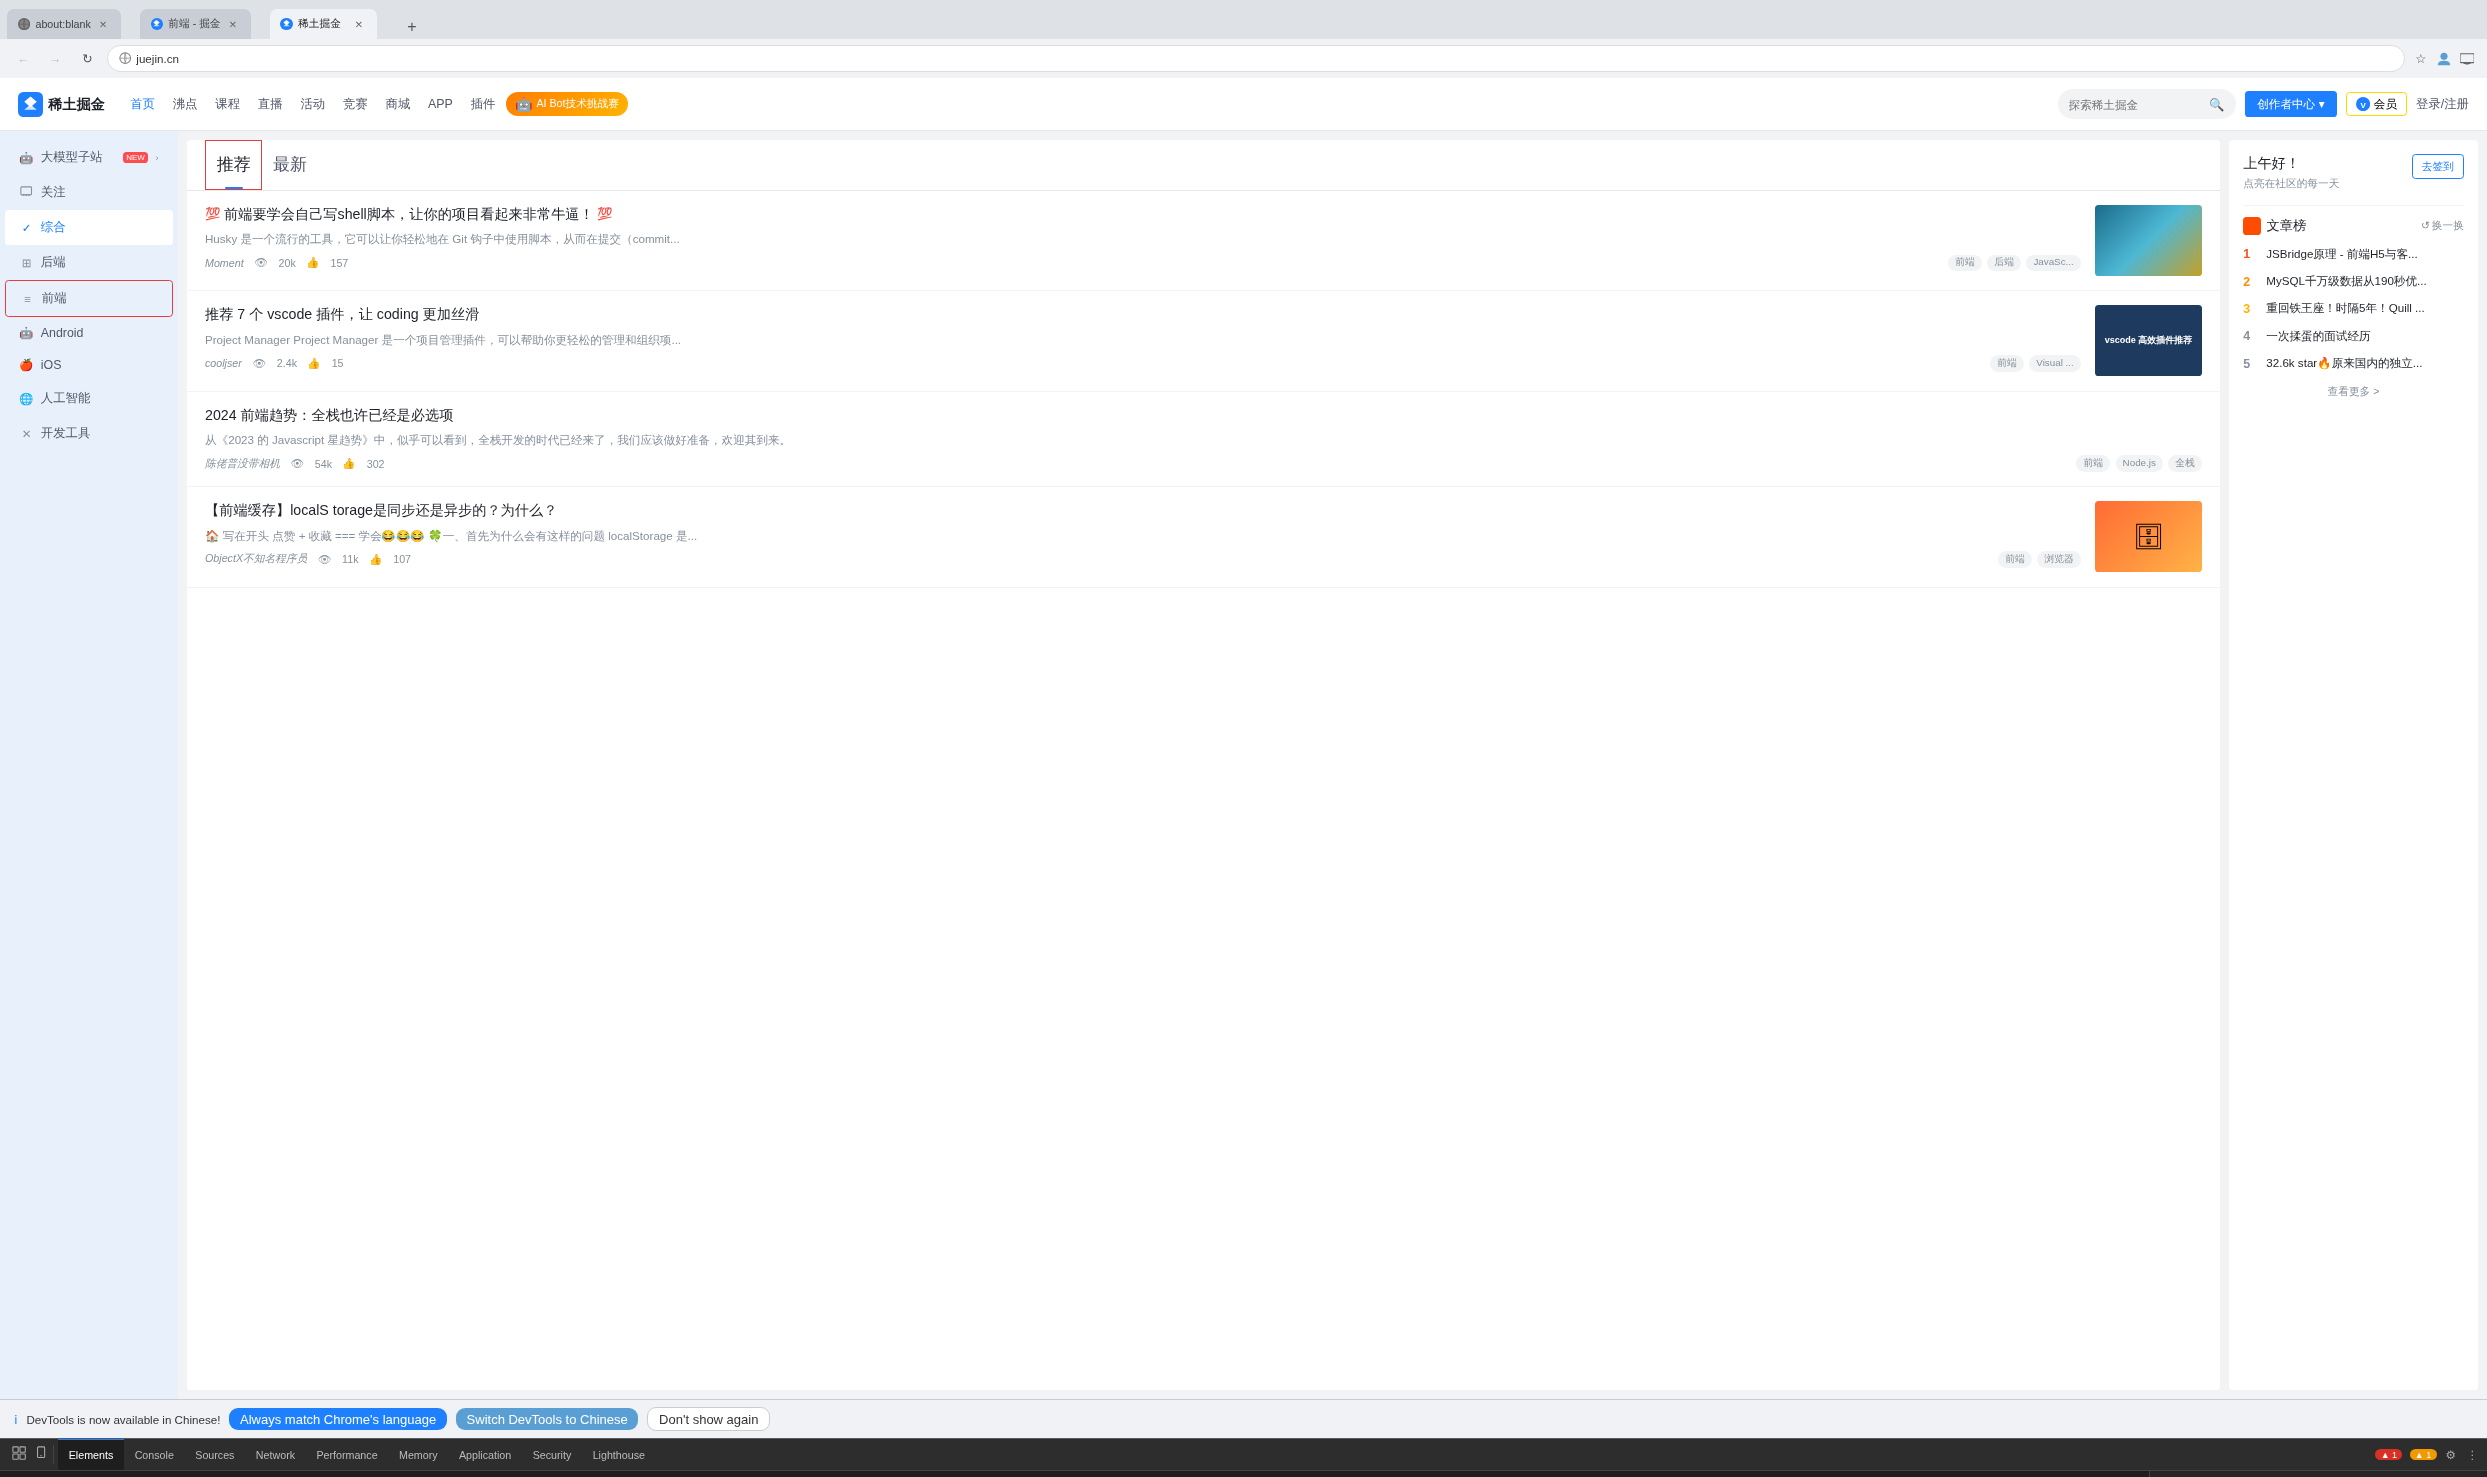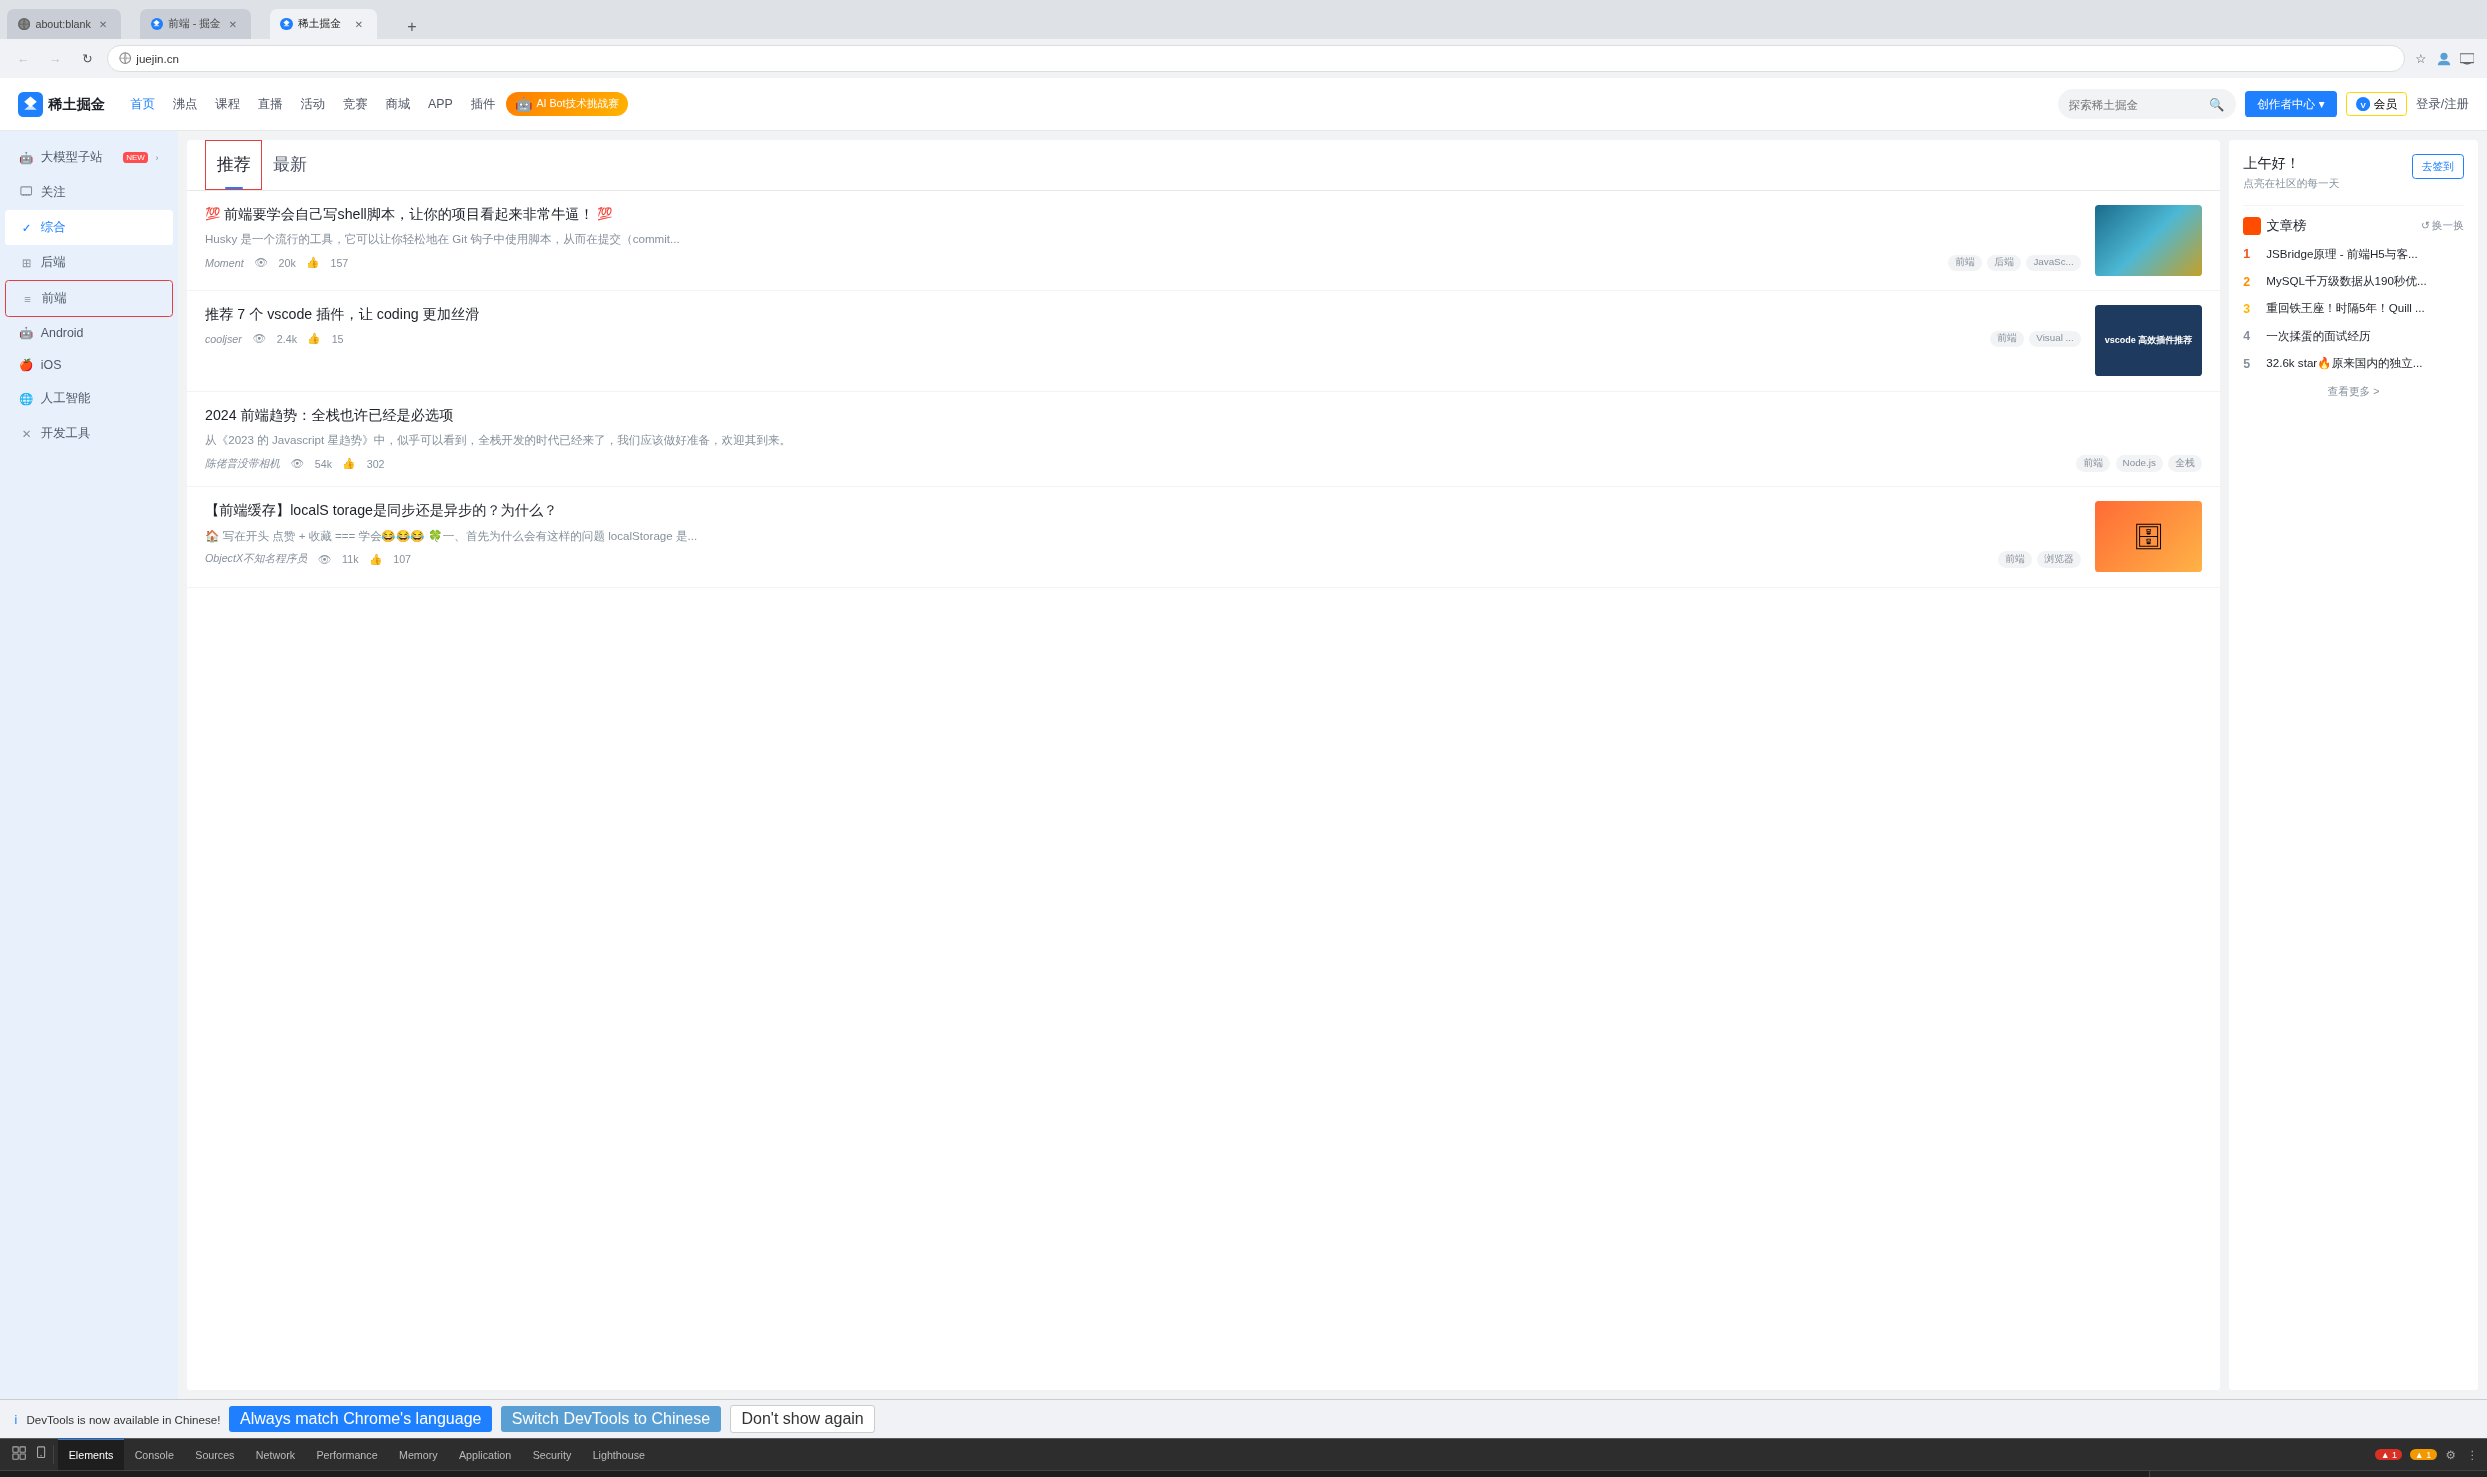--- a/index.html
+++ b/index.html
@@ -83,21 +83,21 @@
     .ranking-num.top1 { color: #f5531c; }
     .ranking-num.top2 { color: #ff8c00; }
     .ranking-num.top3 { color: #ffb400; }
     .ranking-text { font-size: 11.6px; color: #1d2129; flex: 1; overflow: hidden; text-overflow: ellipsis; white-space: nowrap; }
     .see-more { text-align: center; color: #86909c; font-size: 10.7px; cursor: pointer; padding: 7.1px 0; }
 
     
     .devtools-notification { background: #f0f2f5; border-top: 0.9px solid #ccc; display: flex; align-items: center; padding: 7.1px 14.2px; gap: 9px; height: 39px; }
     .notif-icon { color: #1e80ff; font-size: 12.4px; }
     .notif-text { font-size: 11.6px; color: #333; }
-    .notif-btn { padding: 3.6px 10.7px; border-radius: 3px; font-size: 16px; cursor: pointer; border: none; }
+    .notif-btn { padding: 3.6px 10.7px; border-radius: 9px; font-size: 13px; cursor: pointer; border: none; }
     .notif-btn-blue { background: #1e80ff; color: white; }
     .notif-btn-outline { background: white; border: 0.9px solid #ccc; color: #333; }
 
     
     .devtools-panel { background: #1e1e1e; display: flex; flex-direction: column; height: 222px; border-top: 1.8px solid #5a5a5a; }
     .devtools-tabs { display: flex; align-items: center; background: #2d2d2d; padding: 0 7.1px; height: 32px; border-bottom: 0.9px solid #444; gap: 0; overflow: hidden; }
     .devtools-tab { padding: 0 10.7px; height: 32px; display: flex; align-items: center; font-size: 10.7px; color: #bbb; cursor: pointer; white-space: nowrap; }
     .devtools-tab.active { color: #fff; background: #1e1e1e; border-top: 1.8px solid #1e80ff; }
     .devtools-toolbar-right { margin-left: auto; display: flex; align-items: center; gap: 7.1px; }
     .devtools-badge { background: #d93025; color: white; border-radius: 9px; padding: 0.9px 5.3px; font-size: 9px; }
@@ -319,20 +319,21 @@
             <span class="article-tag">JavaSc...</span>
           </div>
         </div>
       </div>
       <div class="article-thumb thumb-beach"></div>
     </div>
 
     <div class="article-item">
       <div class="article-content">
         <div class="article-title">推荐 7 个 vscode 插件，让 coding 更加丝滑</div>
+        <div class="article-desc">Project Manager Project Manager 是一个项目管理插件，可以帮助你更轻松的管理和组织项...</div>
         <div class="article-meta">
           <span class="article-author">cooljser</span>
           <span>👁</span>
           <span>2.4k</span>
           <span>👍</span>
           <span>15</span>
           <div class="article-tags">
             <span class="article-tag">前端</span>
             <span class="article-tag">Visual ...</span>
           </div>

